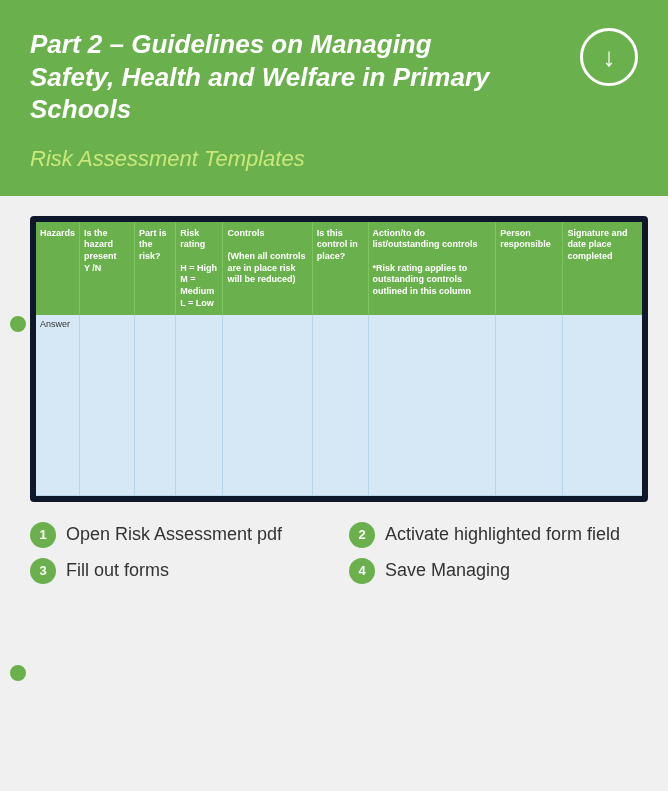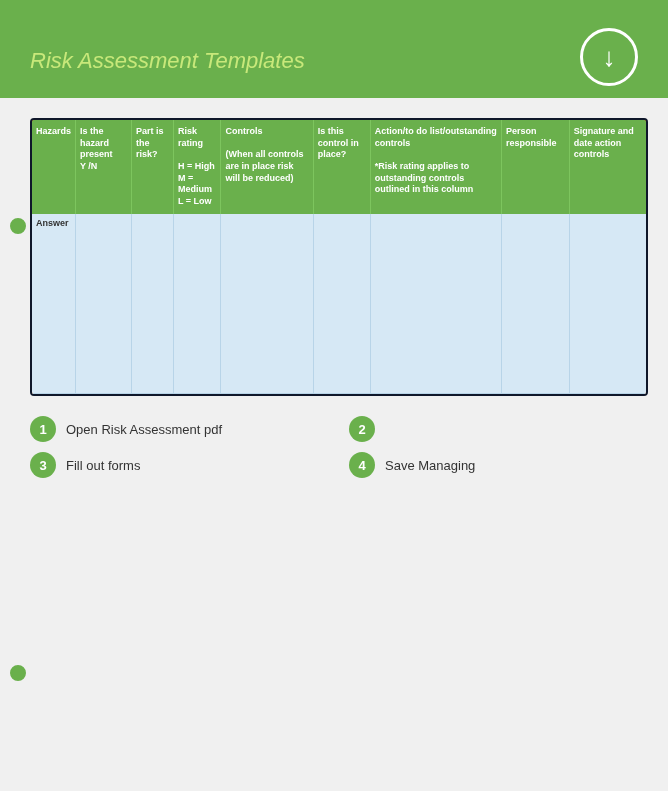--- a/index.html
+++ b/index.html
@@ -89,21 +89,21 @@
       width: 16px;
       height: 16px;
       border-radius: 50%;
       background: #6ab04c;
       border: 2px solid #6ab04c;
     }
 
     
     .table-container {
       background: #f97316;
-      border: 2px solid #0f172a;
+      border: 6px solid #0f172a;
       border-radius: 4px;
       overflow: hidden;
       margin-bottom: 20px;
     }
 
     table {
       width: 100%;
       border-collapse: collapse;
       font-size: 9px;
     }
@@ -135,21 +135,21 @@
       font-size: 9px;
       color: #333;
       height: 180px;
     }
 
     tbody tr td:last-child {
       border-right: none;
     }
 
     .answer-label {
-      font-weight: bold;
+      font-weight: normal;
       font-size: 9px;
       color: #333;
       text-align: center;
     }
 
     
     .steps-section {
       display: grid;
       grid-template-columns: 1fr 1fr;
       gap: 10px 20px;
@@ -170,30 +170,31 @@
       color: #fff;
       font-size: 13px;
       font-weight: bold;
       display: flex;
       align-items: center;
       justify-content: center;
       flex-shrink: 0;
     }
 
     .step-label {
-      font-size: 13px;
+      font-size: 18px;
       color: #333;
     }
   </style>
 </head>
 <body>
 
 <div class="page-wrapper">
 
   <div class="header-section">
+    <div class="header-title">Part 2 – Guidelines on Managing Safety, Health and Welfare in Primary Schools</div>
     <div class="header-subtitle">Risk Assessment Templates</div>
     <div class="download-circle">
       <span class="download-arrow">↓</span>
     </div>
   </div>
 
   <div class="main-content">
 
     <div class="timeline-dot-1"></div>
     <div class="timeline-dot-2"></div>
@@ -203,21 +204,21 @@
         <thead>
           <tr>
             <th>Hazards</th>
             <th>Is the hazard present<br>Y /N</th>
             <th>Part is the risk?</th>
             <th>Risk rating<br><br>H = High<br>M = Medium<br>L = Low</th>
             <th>Controls<br><br><span style="font-weight:bold;">(When all controls are in place risk will be reduced)</span></th>
             <th>Is this control in place?</th>
             <th>Action/to do list/outstanding controls<br><br><span style="font-weight:bold;">*Risk rating applies to outstanding controls outlined in this column</span></th>
             <th>Person responsible</th>
-            <th>Signature and date action controls</th>
+            <th>Signature and date place completed</th>
           </tr>
         </thead>
         <tbody>
           <tr>
             <td><span class="answer-label">Answer</span></td>
             <td></td>
             <td></td>
             <td></td>
             <td></td>
             <td></td>
@@ -230,20 +231,21 @@
     </div>
 
     <div class="steps-section">
 
     <div class="step-item">
           <div class="step-number">1</div>
           <span class="step-label">Open Risk Assessment pdf</span>
         </div>
         <div class="step-item">
           <div class="step-number">2</div>
+          <span class="step-label">Activate highlighted form field</span>
         </div>
         <div class="step-item">
           <div class="step-number">3</div>
           <span class="step-label">Fill out forms</span>
         </div>
         <div class="step-item">
           <div class="step-number">4</div>
           <span class="step-label">Save Managing</span>
         </div>
       </div>

